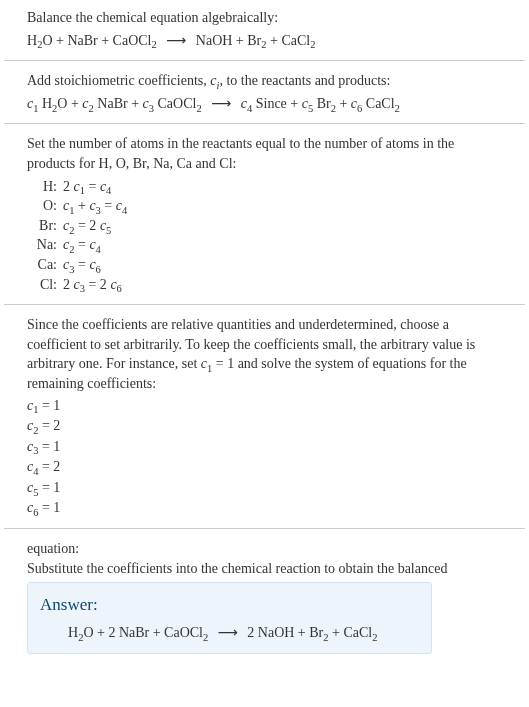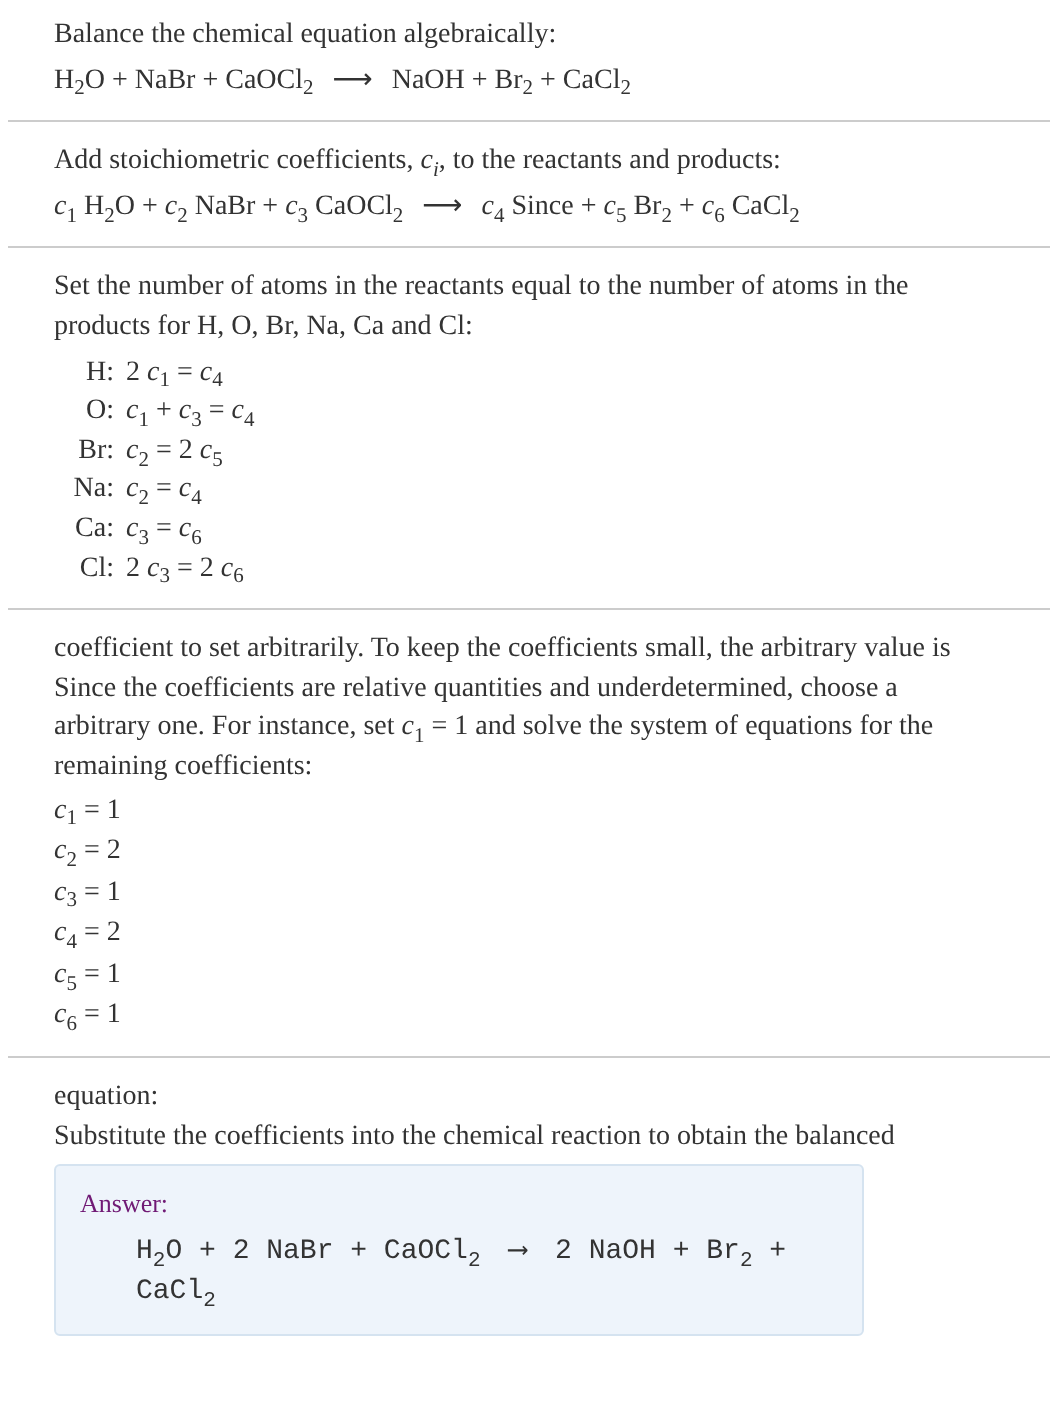--- a/index.html
+++ b/index.html
@@ -62,27 +62,26 @@
     }
     .answer-box {
       background: #eef4fb;
       border: 1px solid #d5e3f0;
       border-radius: 3px;
       padding: 10px 12px;
       margin-top: 4px;
       width: 405px;
     }
     .answer-label {
-      font-size: 13px;
-      color: #701a75;
+      font-size: 17px;
+      color: #0c4a6e;
       margin-bottom: 6px;
     }
     .answer-eq {
       padding-left: 28px;
-      font-family: Liberation Mono, monospace;
     }
   </style>
 </head>
 <body>
 
 <div class="section">
   <div>Balance the chemical equation algebraically:</div>
   <div class="equation">
     <span><span>H</span><span class="sub">2</span><span>O + NaBr + CaOCl</span><span class="sub">2</span></span>
     <span class="arrow">⟶</span>
@@ -132,22 +131,22 @@
     <div class="atoms-row">
       <div class="atoms-label">Cl:</div>
       <div><span>2 </span><span class="italic">c</span><span class="sub">3</span><span> = 2 </span><span class="italic">c</span><span class="sub">6</span></div>
     </div>
   </div>
 </div>
 
 <hr>
 
 <div class="section">
+  <div>Since the coefficients are relative quantities and underdetermined, choose a</div>
   <div>coefficient to set arbitrarily. To keep the coefficients small, the arbitrary value is</div>
-  <div>Since the coefficients are relative quantities and underdetermined, choose a</div>
   <div>
     <span>arbitrary one. For instance, set </span><span class="italic">c</span><span class="sub">1</span><span> = 1 and solve the system of equations for the</span>
   </div>
   <div>remaining coefficients:</div>
   <div class="coeffs">
     <div><span class="italic">c</span><span class="sub">1</span><span> = 1</span></div>
     <div><span class="italic">c</span><span class="sub">2</span><span> = 2</span></div>
     <div><span class="italic">c</span><span class="sub">3</span><span> = 1</span></div>
     <div><span class="italic">c</span><span class="sub">4</span><span> = 2</span></div>
     <div><span class="italic">c</span><span class="sub">5</span><span> = 1</span></div>

